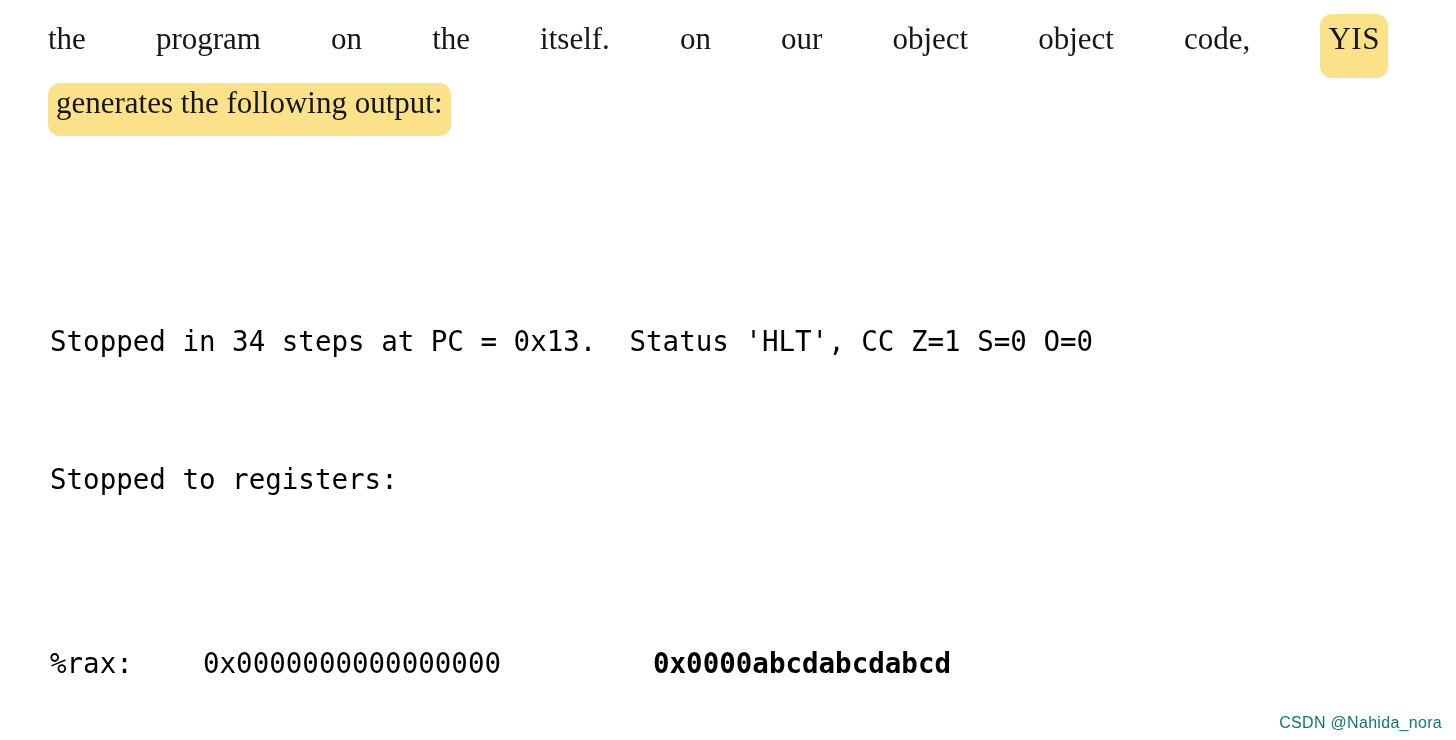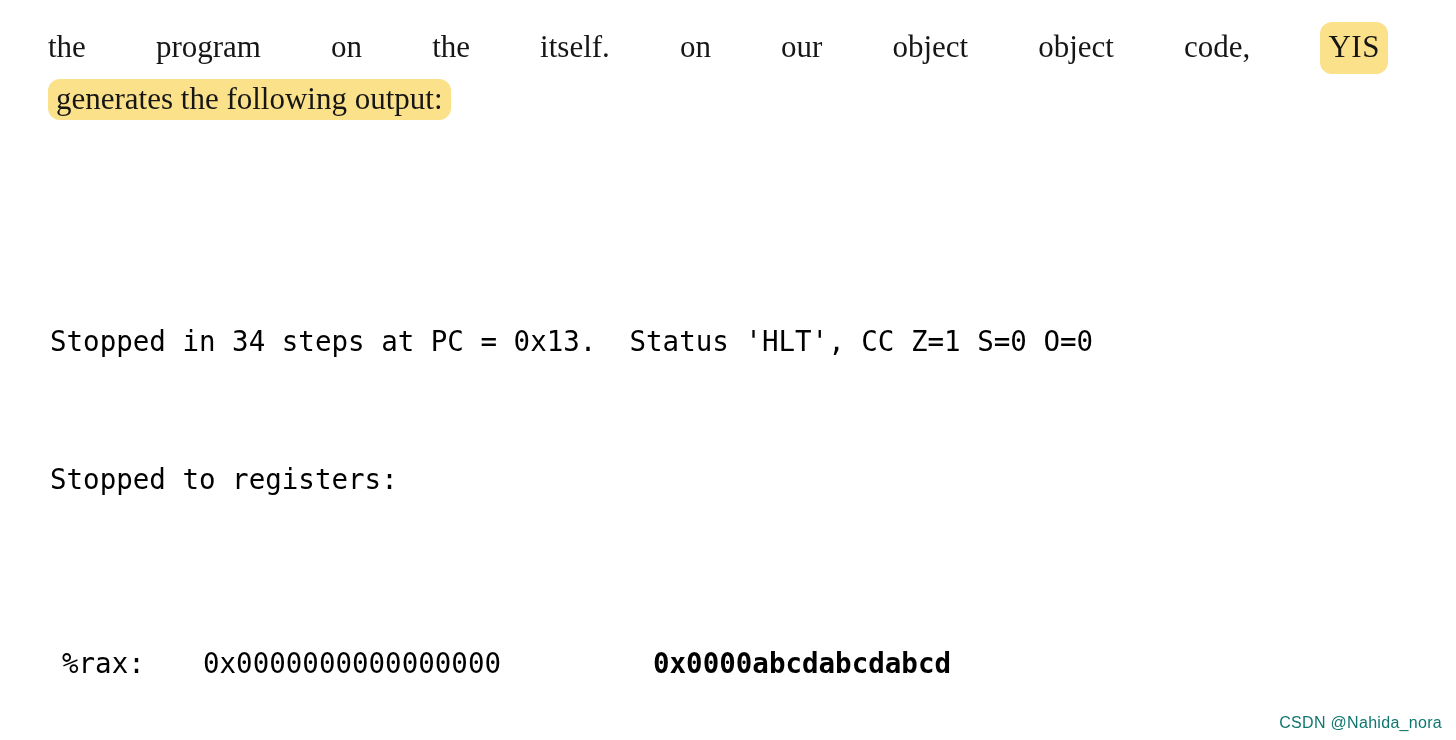--- a/index.html
+++ b/index.html
@@ -23,39 +23,38 @@
     position: absolute;
     left: 48px;
     top: 14px;
     width: 1340px;
     font-family: "Liberation Serif", "DejaVu Serif", serif;
     font-size: 31px;
     line-height: 46px;
     text-align: justify;
     text-justify: inter-word;
     color: #161616;
-    margin-top: 8px;
   }
   .prose .line {
     display: block;
     white-space: nowrap;
   }
   .prose .line-1 {
     display: flex;
     justify-content: space-between;
     align-items: baseline;
     width: 100%;
   }
   .prose .line-1 .w { white-space: pre; }
 
   
   .hl {
     background: #fbe189;
     border-radius: 12px;
-    padding: 2px 8px 4px 8px;
+    padding: 2px 8px 16px 8px;
     box-decoration-break: clone;
     -webkit-box-decoration-break: clone;
   }
   .hl-smallcaps {
     font-variant: small-caps;
     letter-spacing: 0.5px;
   }
   .line-2-wrap {
     display: block;
     margin-top: 2px;
@@ -80,21 +79,21 @@
   }
 
   .row {
     display: block;
     height: 46px;
     position: relative;
     white-space: pre;
   }
   .row .label {
     position: absolute;
-    left: 12px;
+    left: 0;
     top: 0;
     white-space: pre;
   }
   .row .val-old {
     position: absolute;
     left: 153px;
     top: 0;
     white-space: pre;
   }
   .row .val-new {

